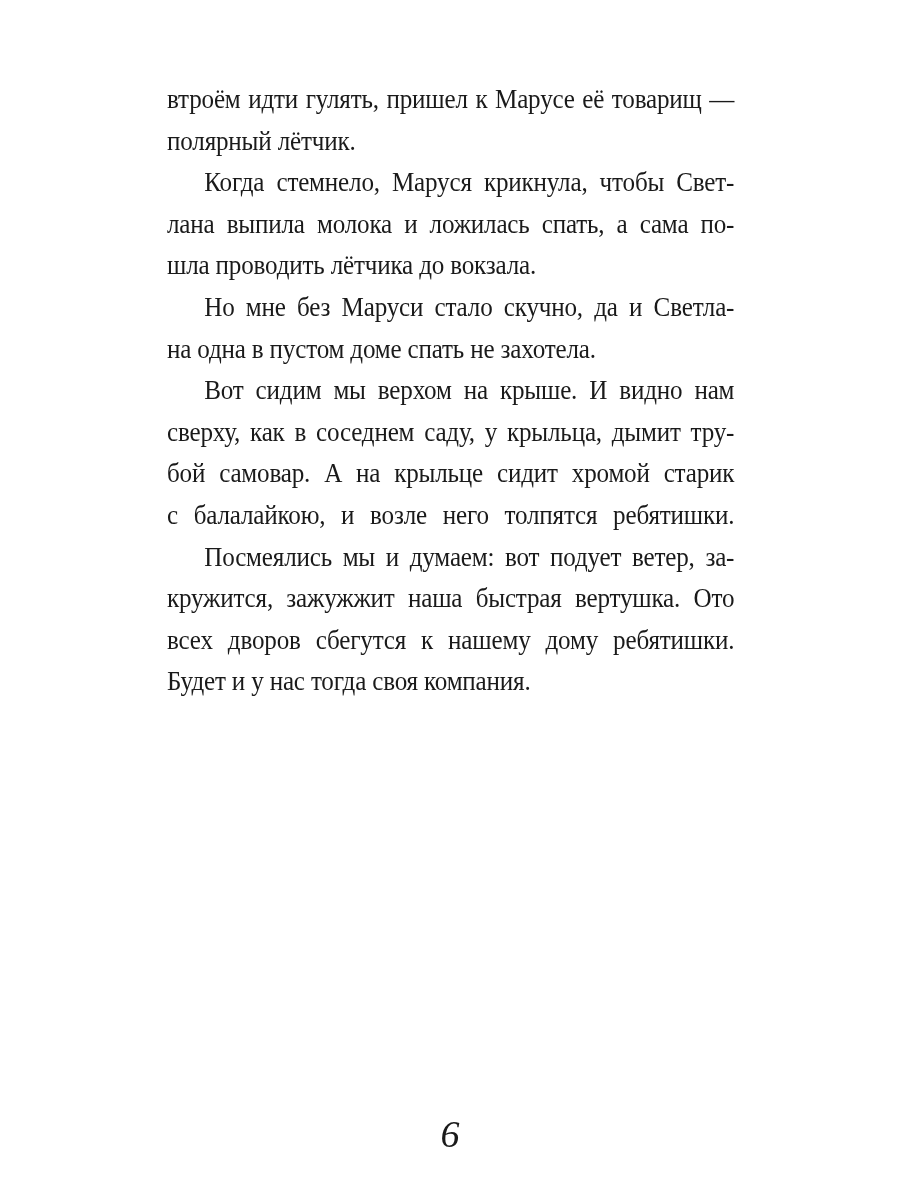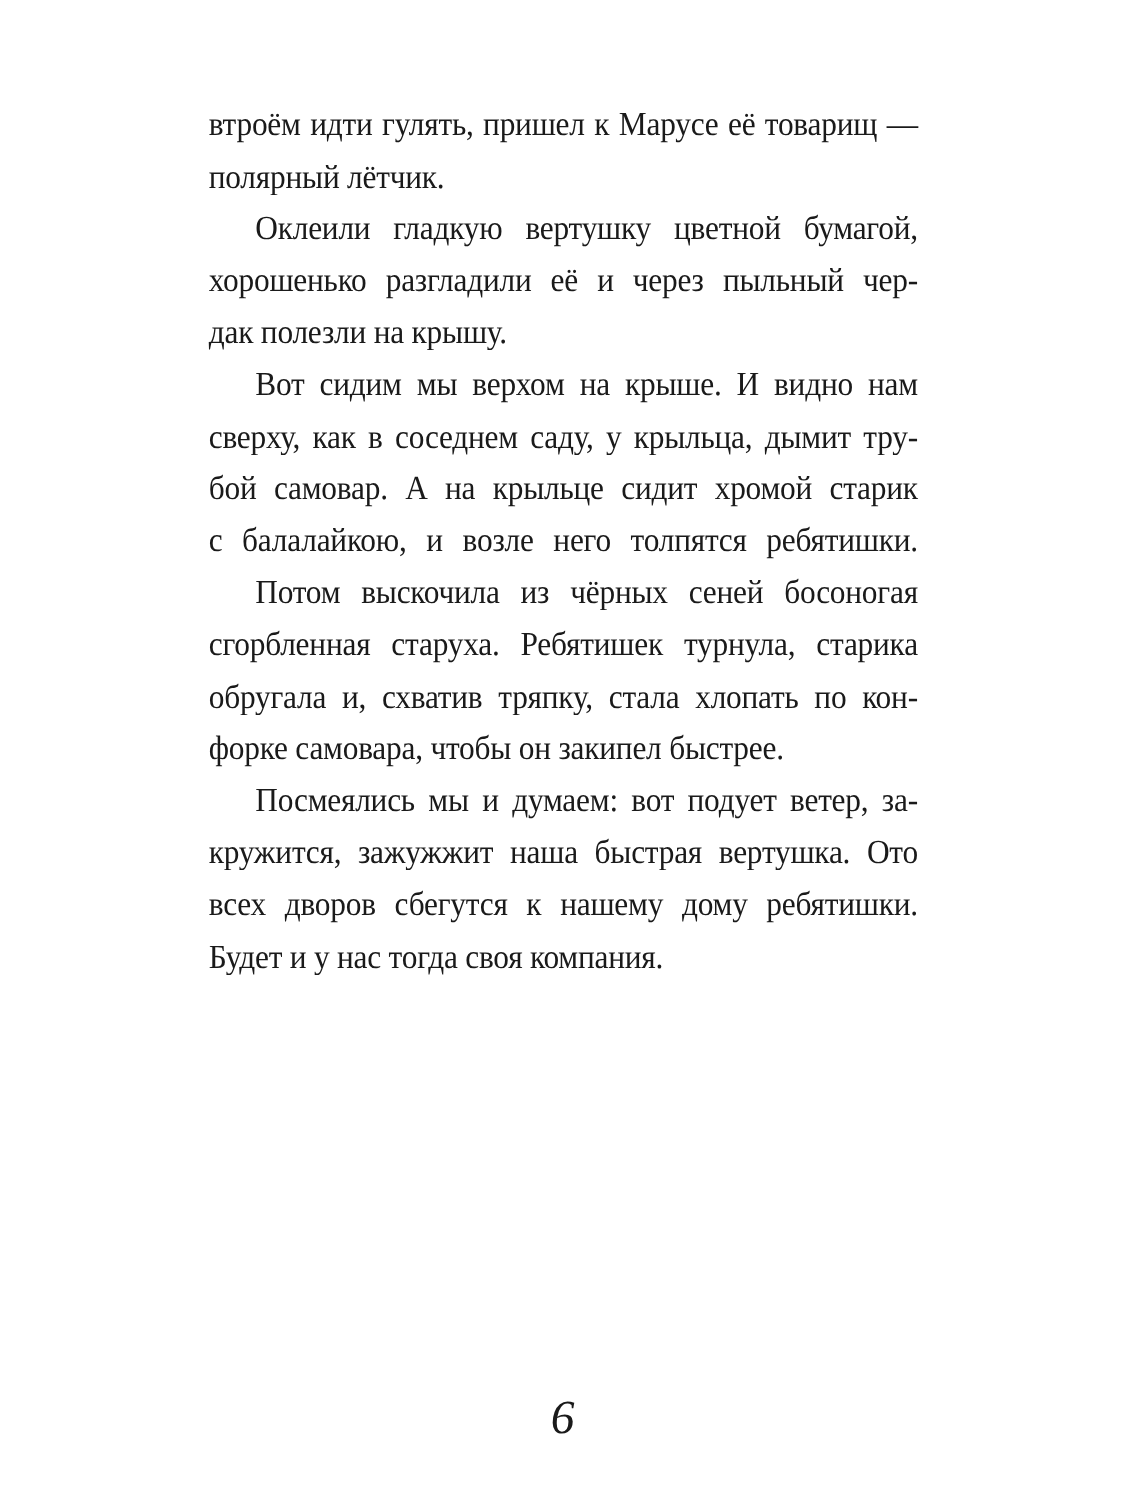--- a/index.html
+++ b/index.html
@@ -57,42 +57,40 @@
 <body>
 
 <div class="page">
 
   <div>
     <span class="line">втроём идти гулять, пришел к Марусе её товарищ —</span>
     <span class="line last">полярный лётчик.</span>
   </div>
 
 
+  <div>
+    <span class="line indent">Когда стемнело, Маруся крикнула, чтобы Свет-</span>
+    <span class="line">лана выпила молока и ложилась спать, а сама по-</span>
+    <span class="line last">шла проводить лётчика до вокзала.</span>
+  </div>
+
+  <div>
+    <span class="line indent">Но мне без Маруси стало скучно, да и Светла-</span>
+    <span class="line last">на одна в пустом доме спать не захотела.</span>
+  </div>
 
 
-
-  <div>
-    <span class="line indent">Оклеили гладкую вертушку цветной бумагой,</span>
-    <span class="line">хорошенько разгладили её и через пыльный чер-</span>
-    <span class="line last">дак полезли на крышу.</span>
-  </div>
 
   <div>
     <span class="line indent">Вот сидим мы верхом на крыше. И видно нам</span>
     <span class="line">сверху, как в соседнем саду, у крыльца, дымит тру-</span>
     <span class="line">бой самовар. А на крыльце сидит хромой старик</span>
     <span class="line">с балалайкою, и возле него толпятся ребятишки.</span>
   </div>
 
-  <div>
-    <span class="line indent">Потом выскочила из чёрных сеней босоногая</span>
-    <span class="line">сгорбленная старуха. Ребятишек турнула, старика</span>
-    <span class="line">обругала и, схватив тряпку, стала хлопать по кон-</span>
-    <span class="line last">форке самовара, чтобы он закипел быстрее.</span>
-  </div>
 
   <div>
     <span class="line indent">Посмеялись мы и думаем: вот подует ветер, за-</span>
     <span class="line">кружится, зажужжит наша быстрая вертушка. Ото</span>
     <span class="line">всех дворов сбегутся к нашему дому ребятишки.</span>
     <span class="line last">Будет и у нас тогда своя компания.</span>
   </div>
 </div>
 
 <div class="page-number">6</div>

